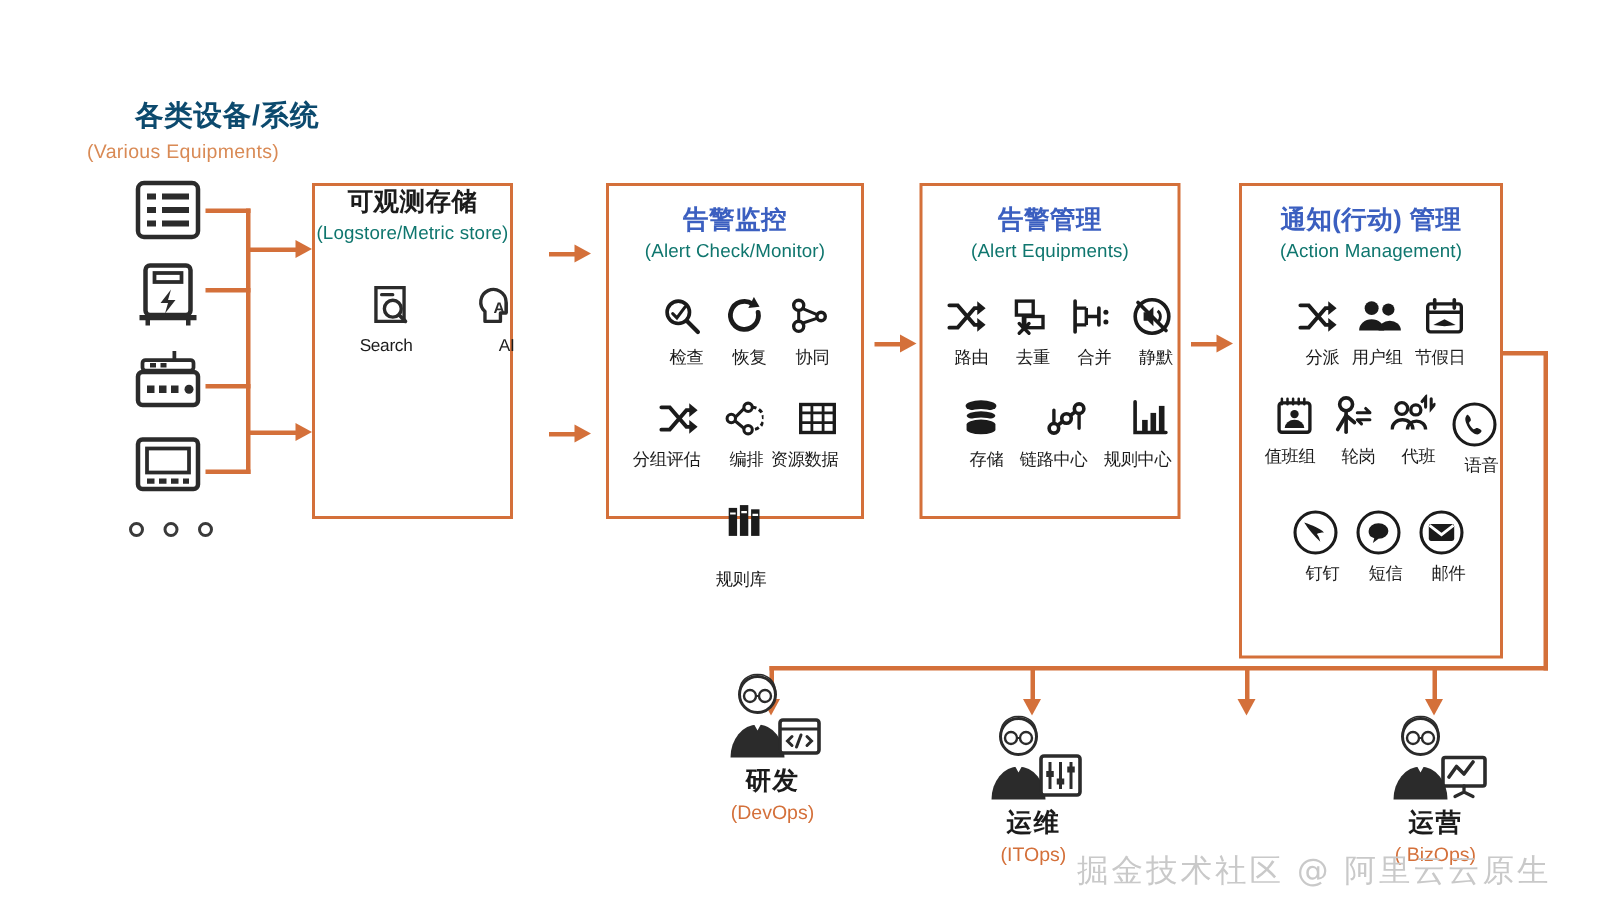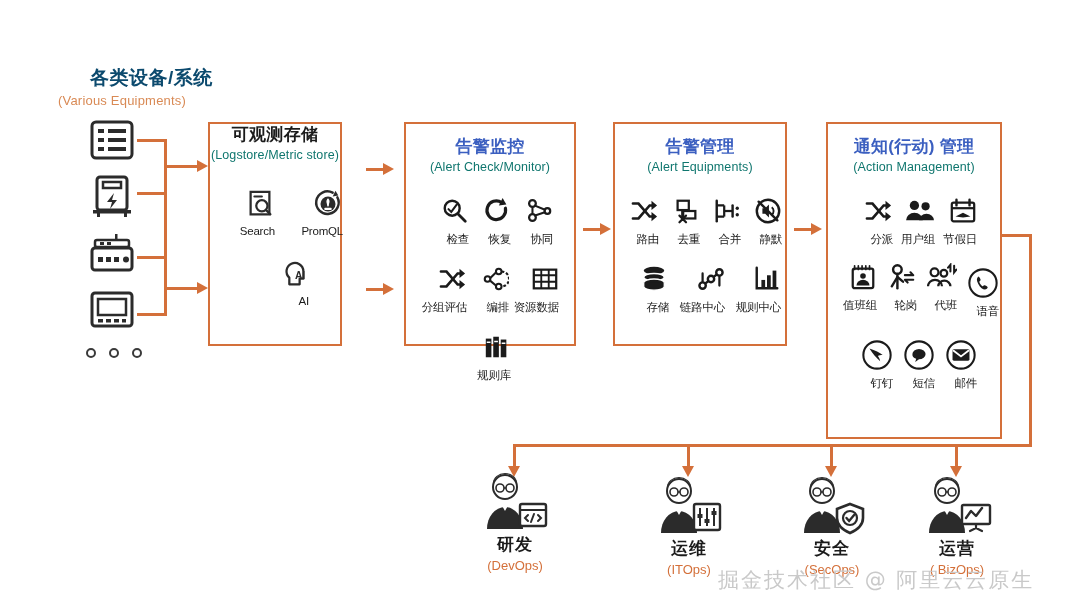--- a/index.html
+++ b/index.html
@@ -150,32 +150,20 @@
             <path d="M10 9 h8" stroke="#2b2b2b" stroke-width="2.2" stroke-linecap="round"></path>
             <circle cx="18" cy="19" r="6" fill="#fff" stroke="#2b2b2b" stroke-width="2.4"></circle>
             <path d="M22.5 23.5 L27 28" stroke="#2b2b2b" stroke-width="2.6" stroke-linecap="round"></path>
           </svg>
         </span>
         <span class="cap">Search</span>
       </div>
       <div class="cell" style="width:68px;">
         <span class="glyph">
           <svg width="30" height="30" viewBox="0 0 32 32">
-            <path d="M26 10 a12 12 0 1 1 -5 -5" fill="none" stroke="#2b2b2b" stroke-width="2.6" stroke-linecap="round"></path>
-            <path d="M24 3 l3 5 l-6 1 z" fill="#2b2b2b"></path>
-            <circle cx="16" cy="17" r="8" fill="#2b2b2b"></circle>
-            <path d="M16 11 c3 3 1 5 1 7 c0 1.2 -1 2 -1 2 c0 0 -1 -0.8 -1 -2 c0 -2 -2 -4 1 -7 z" fill="#fff"></path>
-            <rect x="12" y="21" width="8" height="2.4" rx="1" fill="#fff"></rect>
-          </svg>
-        </span>
-        <span class="cap">PromQL</span>
-      </div>
-      <div class="cell" style="width:68px;">
-        <span class="glyph">
-          <svg width="30" height="30" viewBox="0 0 32 32">
             <path d="M22 28 v-6 h4 v-8 a9 9 0 1 0 -15 7 l0 7 z" fill="none" stroke="#2b2b2b" stroke-width="2.4" stroke-linejoin="round"></path>
             <text x="17" y="22" font-size="11" font-family="Liberation Sans, sans-serif" font-weight="bold" fill="#2b2b2b">AI</text>
           </svg>
         </span>
         <span class="cap">AI</span>
       </div>
     </div>
   </div>
 
   <div class="abs ln hline" style="left:366px;top:168px;width:18px;"></div>
@@ -244,21 +232,21 @@
       </div>
       <div class="cell" style="width:50px;">
         <span class="glyph">
           <svg width="28" height="28" viewBox="0 0 30 30">
             <rect x="3" y="5" width="24" height="20" fill="none" stroke="#1b1b1b" stroke-width="2.4"></rect>
             <path d="M3 11 h24 M3 18 h24 M11 5 v20 M19 5 v20" stroke="#1b1b1b" stroke-width="2"></path>
           </svg>
         </span>
         <span class="cap">资源数据</span>
       </div>
-      <div class="cell" style="width:42px;">
+      <div class="cell" style="width:42px;gap:12px;">
         <span class="glyph">
           <svg width="28" height="28" viewBox="0 0 30 30">
             <rect x="3" y="6" width="6" height="20" fill="#1b1b1b"></rect>
             <rect x="11" y="4" width="6" height="22" fill="#1b1b1b"></rect>
             <rect x="19" y="7" width="6" height="19" fill="#1b1b1b"></rect>
             <path d="M4 10 h4 M12 9 h4 M20 11 h4" stroke="#fff" stroke-width="1.6"></path>
           </svg>
         </span>
         <span class="cap">规则库</span>
       </div>
@@ -481,21 +469,21 @@
 
   <div class="abs ln vline" style="left:513px;top:444px;height:24px;"></div>
   <div class="abs arrow-d" style="left:508px;top:466px;"></div>
   <div class="abs ln vline" style="left:687px;top:444px;height:24px;"></div>
   <div class="abs arrow-d" style="left:682px;top:466px;"></div>
   <div class="abs ln vline" style="left:830px;top:444px;height:24px;"></div>
   <div class="abs arrow-d" style="left:825px;top:466px;"></div>
   <div class="abs ln vline" style="left:955px;top:444px;height:24px;"></div>
   <div class="abs arrow-d" style="left:950px;top:466px;"></div>
 
-  <div class="abs persona" style="left:450px;top:469px;justify-content:flex-end;">
+  <div class="abs persona" style="left:450px;top:445px;justify-content:flex-end;">
     <span class="pic">
       <svg width="74" height="58" viewBox="0 0 74 58">
         <circle cx="27" cy="14" r="12" fill="#fff" stroke="#2b2b2b" stroke-width="2"></circle>
         <path d="M15 13 a12 12 0 0 1 24 0 v-3 a12 10 0 0 0 -24 0 z" fill="#2b2b2b"></path>
         <circle cx="22" cy="15" r="4" fill="none" stroke="#2b2b2b" stroke-width="1.6"></circle>
         <circle cx="32" cy="15" r="4" fill="none" stroke="#2b2b2b" stroke-width="1.6"></circle>
         <path d="M26 15 h2" stroke="#2b2b2b" stroke-width="1.4"></path>
         <path d="M9 56 a18 22 0 0 1 36 0 z" fill="#2b2b2b"></path>
         <path d="M22 29 l5 9 l5 -9 l-2 -2 l-3 4 l-3 -4 z" fill="#fff"></path>
         <rect x="42" y="31" width="26" height="22" rx="2" fill="#fff" stroke="#2b2b2b" stroke-width="2.4"></rect>
@@ -521,38 +509,20 @@
         <path d="M48 31 v18 M55 31 v18 M62 31 v18" stroke="#2b2b2b" stroke-width="2"></path>
         <rect x="45.5" y="37" width="5" height="4" fill="#2b2b2b"></rect>
         <rect x="52.5" y="42" width="5" height="4" fill="#2b2b2b"></rect>
         <rect x="59.5" y="34" width="5" height="4" fill="#2b2b2b"></rect>
       </svg>
     </span>
     <span class="p-cn">运维</span>
     <span class="p-en">(ITOps)</span>
   </div>
 
-  <div class="abs persona" style="left:767px;top:473px;">
-    <span class="pic">
-      <svg width="74" height="58" viewBox="0 0 74 58">
-        <circle cx="27" cy="14" r="12" fill="#fff" stroke="#2b2b2b" stroke-width="2"></circle>
-        <path d="M15 13 a12 12 0 0 1 24 0 v-3 a12 10 0 0 0 -24 0 z" fill="#2b2b2b"></path>
-        <circle cx="22" cy="15" r="4" fill="none" stroke="#2b2b2b" stroke-width="1.6"></circle>
-        <circle cx="32" cy="15" r="4" fill="none" stroke="#2b2b2b" stroke-width="1.6"></circle>
-        <path d="M26 15 h2" stroke="#2b2b2b" stroke-width="1.4"></path>
-        <path d="M9 56 a18 22 0 0 1 36 0 z" fill="#2b2b2b"></path>
-        <path d="M22 29 l5 9 l5 -9 l-2 -2 l-3 4 l-3 -4 z" fill="#fff"></path>
-        <path d="M55 27 l13 5 v9 c0 7 -6 12 -13 15 c-7 -3 -13 -8 -13 -15 v-9 z" fill="#fff" stroke="#2b2b2b" stroke-width="2.6"></path>
-        <circle cx="55" cy="41" r="7" fill="none" stroke="#2b2b2b" stroke-width="2.2"></circle>
-        <path d="M51.5 41 l2.6 3 l5 -6" fill="none" stroke="#2b2b2b" stroke-width="2.4" stroke-linecap="round"></path>
-      </svg>
-    </span>
-    <span class="p-cn">安全</span>
-    <span class="p-en">(SecOps)</span>
-  </div>
 
   <div class="abs persona" style="left:892px;top:473px;">
     <span class="pic">
       <svg width="74" height="58" viewBox="0 0 74 58">
         <circle cx="27" cy="14" r="12" fill="#fff" stroke="#2b2b2b" stroke-width="2"></circle>
         <path d="M15 13 a12 12 0 0 1 24 0 v-3 a12 10 0 0 0 -24 0 z" fill="#2b2b2b"></path>
         <circle cx="22" cy="15" r="4" fill="none" stroke="#2b2b2b" stroke-width="1.6"></circle>
         <circle cx="32" cy="15" r="4" fill="none" stroke="#2b2b2b" stroke-width="1.6"></circle>
         <path d="M26 15 h2" stroke="#2b2b2b" stroke-width="1.4"></path>
         <path d="M9 56 a18 22 0 0 1 36 0 z" fill="#2b2b2b"></path>

